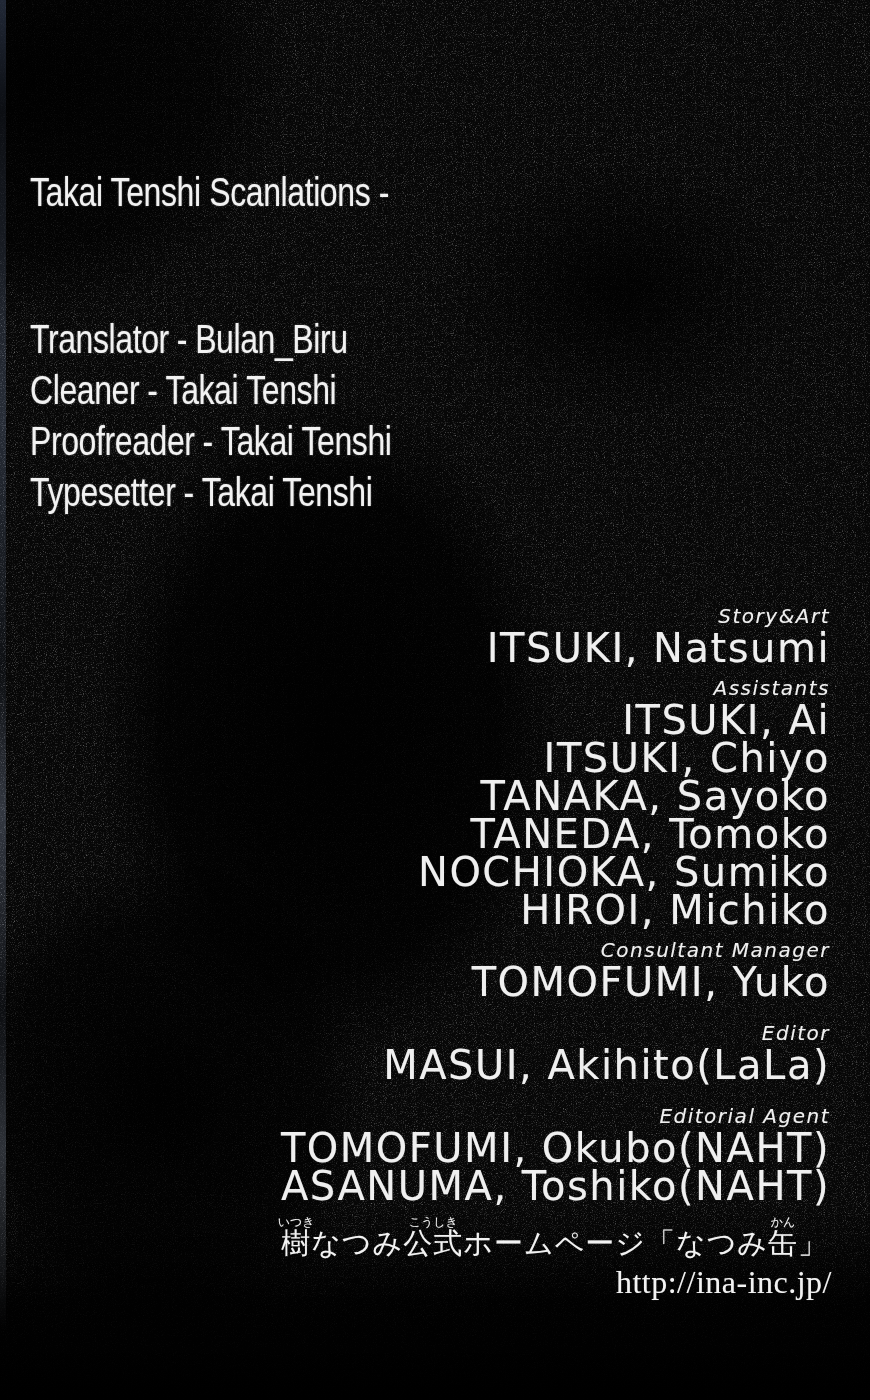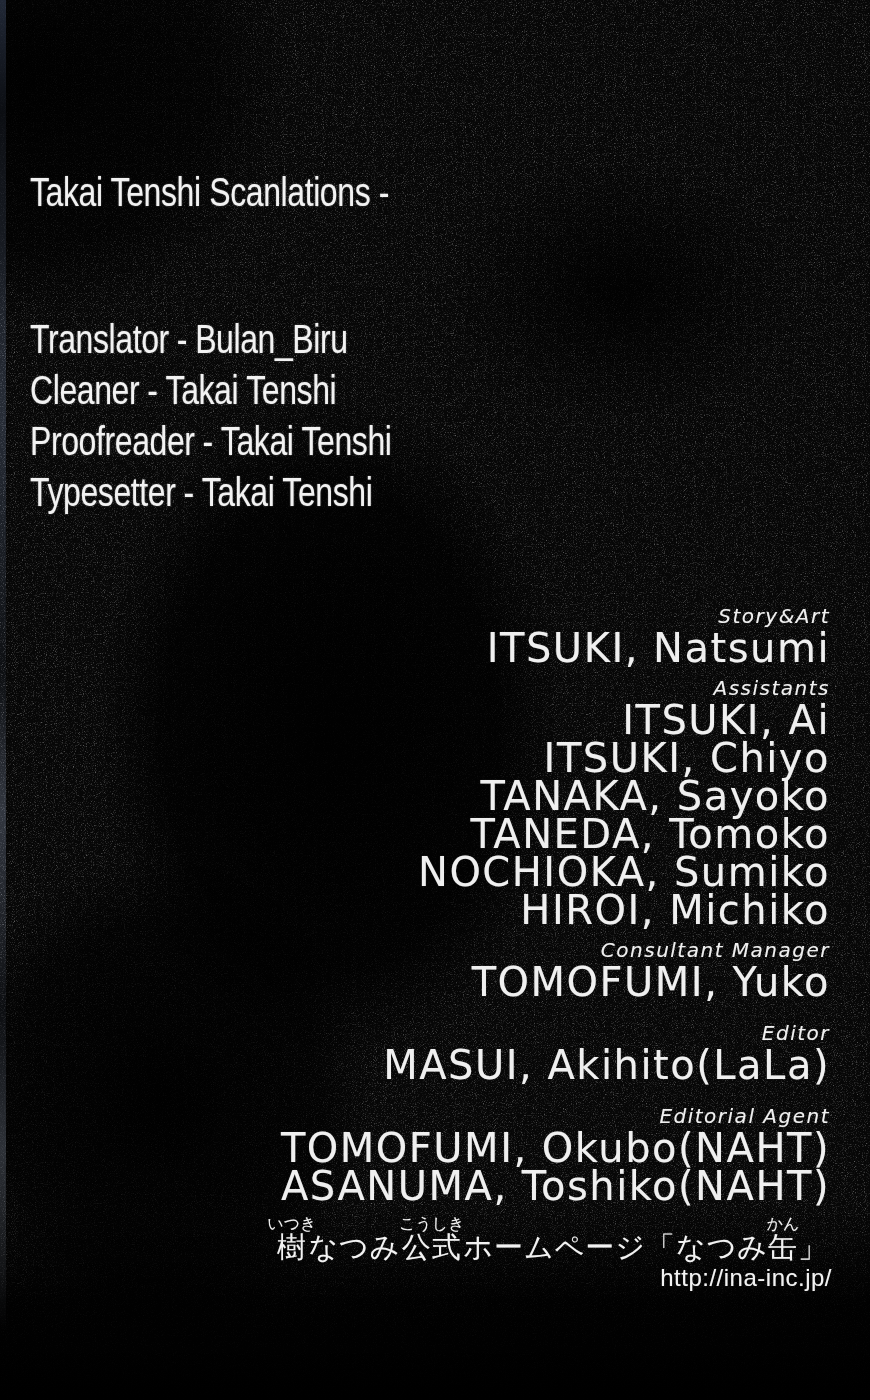--- a/index.html
+++ b/index.html
@@ -103,28 +103,28 @@
   .jp-homepage-line {
     top: 1216px; right: 42px;
     font-family: "DejaVu Sans", sans-serif;
     font-size: 29px;
     letter-spacing: 1px;
     white-space: nowrap;
     text-shadow: 0 0 1px rgba(255,255,255,0.35);
   }
   .jp-homepage-line ruby { ruby-align: center; }
   .jp-homepage-line rt {
-    font-size: 16px;
+    font-size: 12px;
     letter-spacing: 0;
     text-align: center;
   }
   .site-url-line {
     top: 1264px; right: 38px;
-    font-family: Liberation Sans, sans-serif;
-    font-size: 24px;
+    font-family: Liberation Serif, serif;
+    font-size: 32px;
     letter-spacing: 0.5px;
     white-space: nowrap;
     text-shadow: 0 0 1px rgba(255,255,255,0.35);
   }
 </style>
 </head>
 <body>
 
 <div class="page">
 

